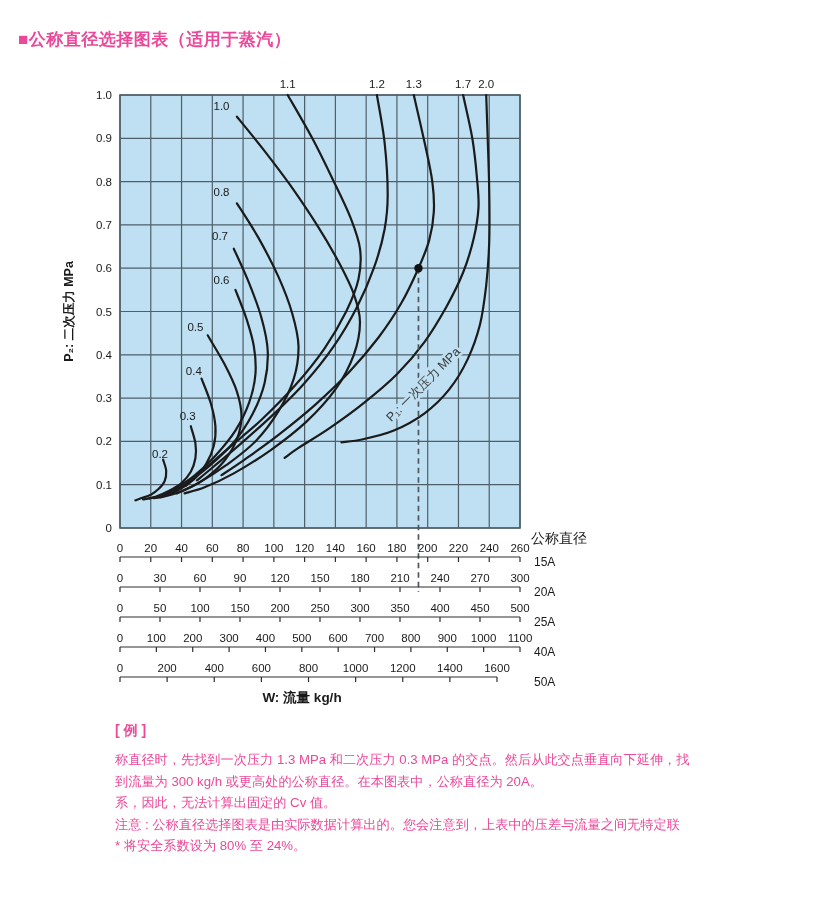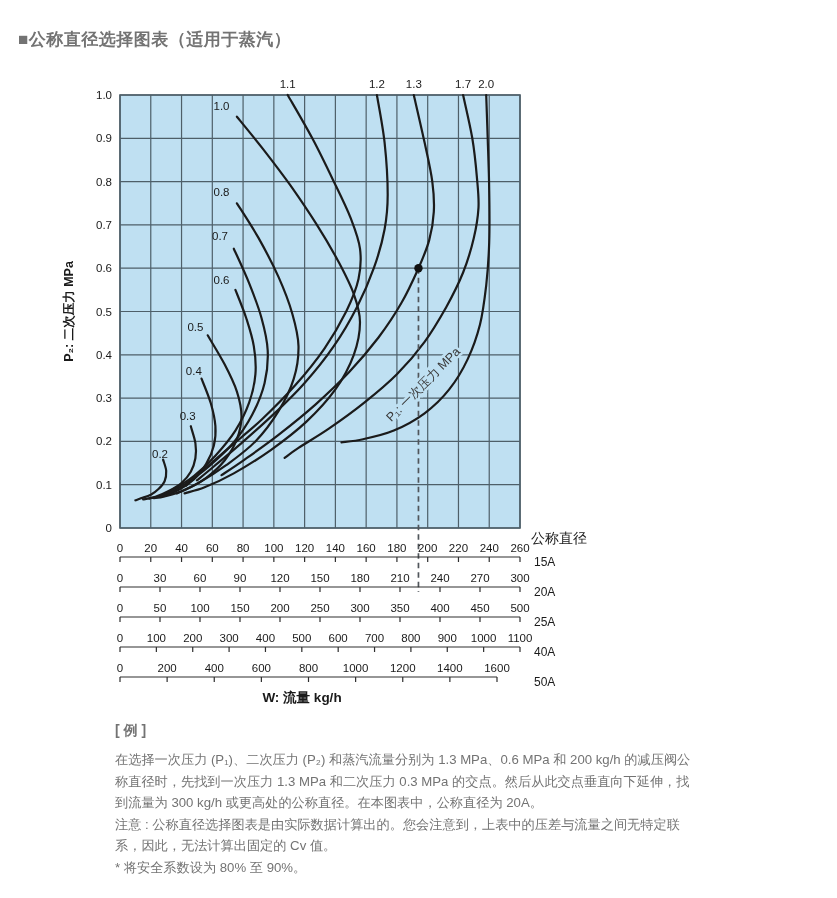--- a/index.html
+++ b/index.html
@@ -1,17 +1,17 @@
 <!DOCTYPE html>
 <html><head>
 <meta charset="utf-8">
 <style>
   html,body{margin:0;padding:0;background:#ffffff;}
   #page{position:relative;width:837px;height:898px;background:#ffffff;overflow:hidden;
-        font-family:"Liberation Sans", sans-serif;color:#737373;}
+        font-family:"Liberation Sans", sans-serif;color:#ec4899;}
   #page-title{position:absolute;left:18px;top:28px;font-size:17px;font-weight:bold;
         letter-spacing:0.5px;white-space:nowrap;}
   #chart-wrap{position:absolute;left:0;top:0;width:837px;height:715px;}
   #example-block{position:absolute;left:115px;top:722px;width:700px;}
   .ex-heading{font-size:14px;font-weight:bold;margin:0 0 9px 0;}
   .ex-line{font-size:13.2px;line-height:21.5px;white-space:nowrap;}
 </style>
 </head>
 <body>
 
@@ -228,20 +228,19 @@
           <line x1="497" y1="677" x2="497" y2="682" stroke="#2e2e2e" stroke-width="1.2"></line>
           <text x="497" y="672" fill="#1a1a1a" font-family="&quot;Liberation Sans&quot;, sans-serif" text-anchor="middle" font-size="11.5px">1600</text>
           <text x="534" y="686" fill="#1a1a1a" font-family="&quot;Liberation Sans&quot;, sans-serif" font-size="12px">50A</text>
         </g>
         <text x="302" y="702" fill="#1a1a1a" font-family="&quot;Liberation Sans&quot;, sans-serif" text-anchor="middle" font-size="13.5px" font-weight="bold">W: 流量 kg/h</text>
       </svg>
   </div>
 
   <div id="example-block">
     <div class="ex-heading">[ 例 ]</div>
-    <div class="ex-line">在选择一次压力 (P₁)、二次压力 (P₂) 和蒸汽流量分别为 1.3 MPa、0.6 MPa 和 200 kg/h 的减压阀公</div>
     <div class="ex-line">称直径时，先找到一次压力 1.3 MPa 和二次压力 0.3 MPa 的交点。然后从此交点垂直向下延伸，找</div>
     <div class="ex-line">到流量为 300 kg/h 或更高处的公称直径。在本图表中，公称直径为 20A。</div>
+    <div class="ex-line">系，因此，无法计算出固定的 Cv 值。</div>
     <div class="ex-line">注意 : 公称直径选择图表是由实际数据计算出的。您会注意到，上表中的压差与流量之间无特定联</div>
-    <div class="ex-line">系，因此，无法计算出固定的 Cv 值。</div>
-    <div class="ex-line">* 将安全系数设为 80% 至 90%。</div>
+    <div class="ex-line">* 将安全系数设为 80% 至 24%。</div>
   </div>
 </div>
 
 </body></html>

